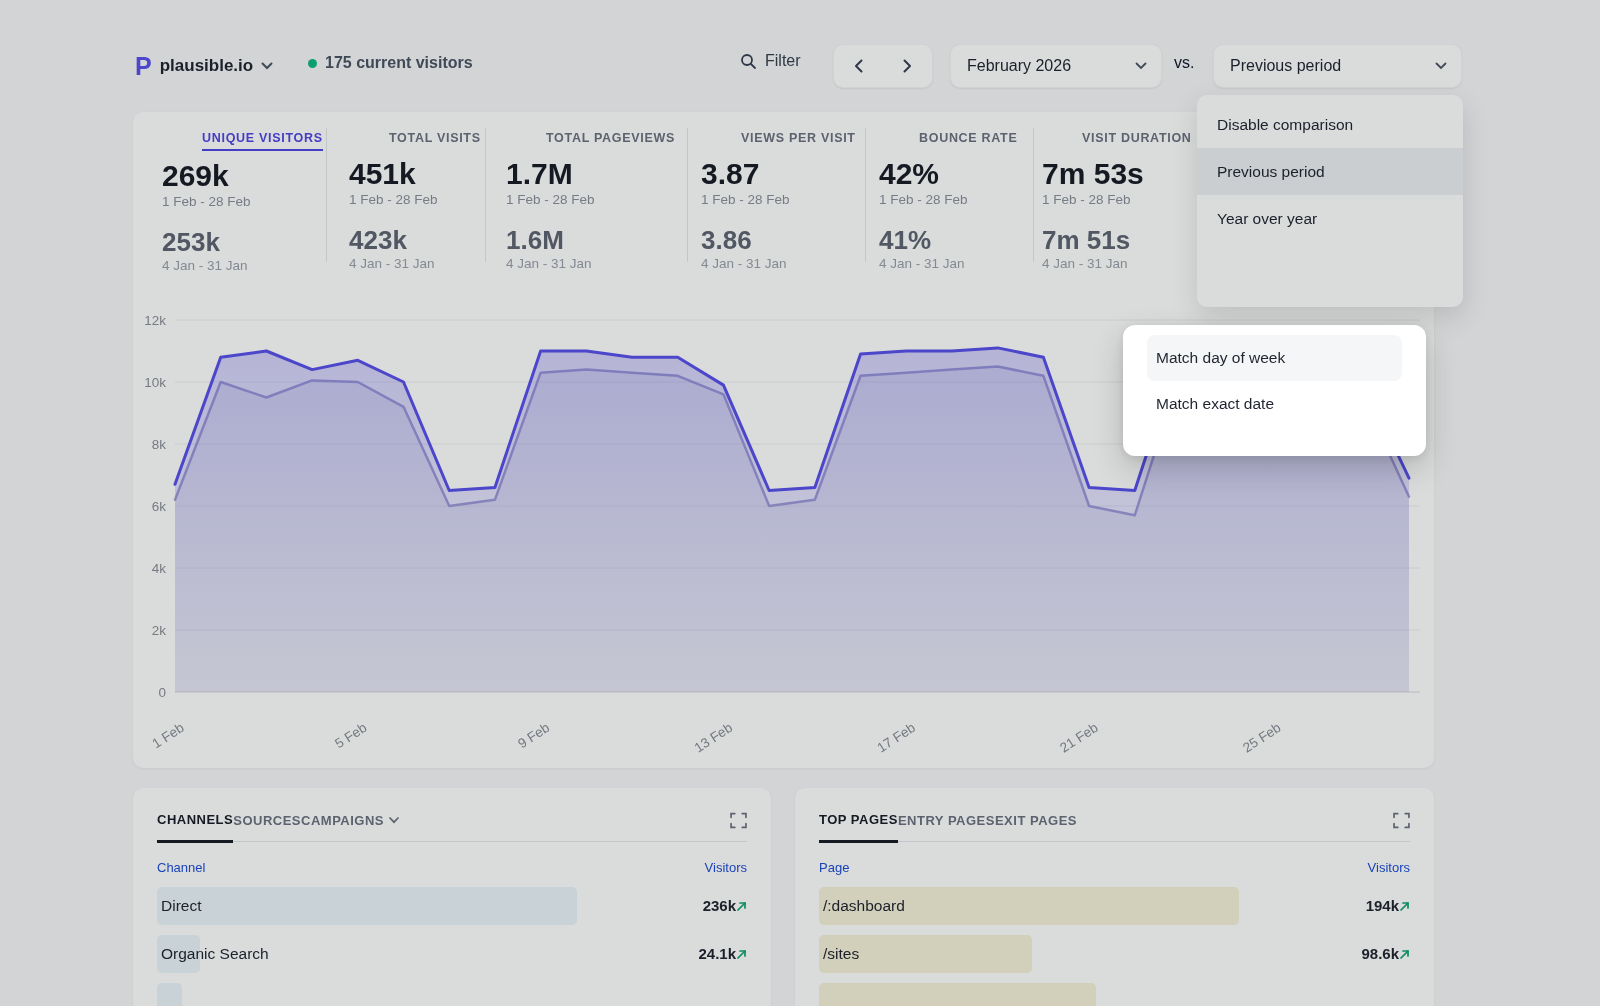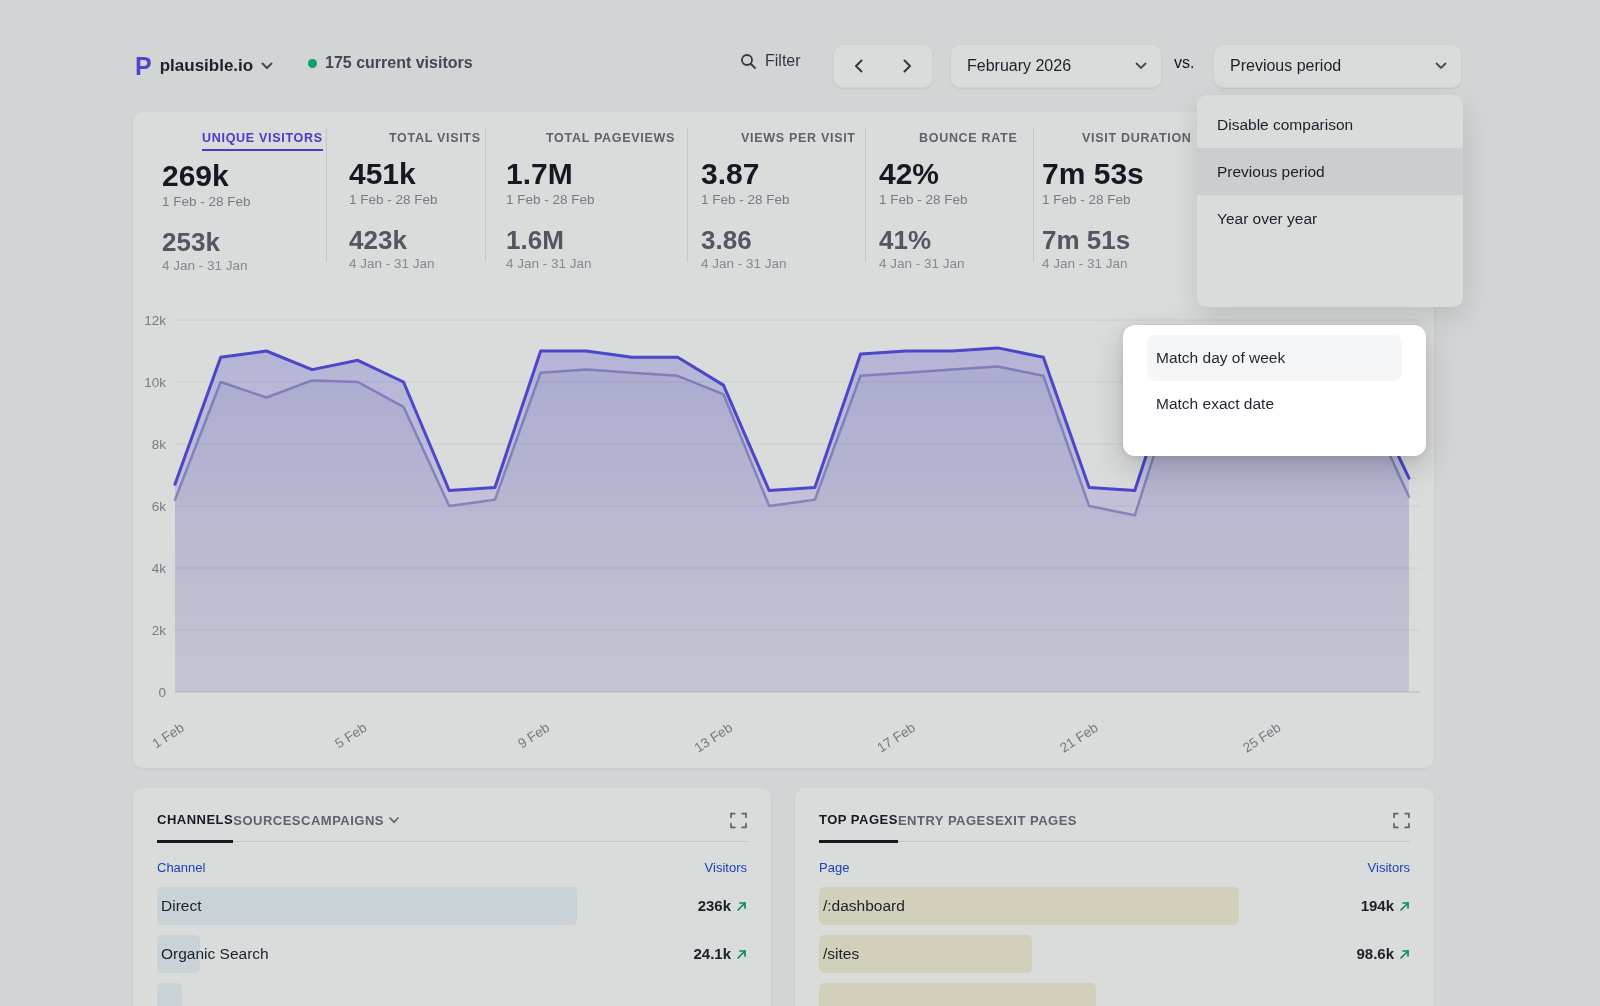--- a/index.html
+++ b/index.html
@@ -54,21 +54,21 @@
   .tab.active { color:#171c26; border-bottom:3px solid #171c26; margin-bottom:-2px; }
   .expand-btn { position:absolute; right:0; top:0; cursor:pointer; }
   .cols-row { display:flex; justify-content:space-between; margin:18px 0 12px; }
   .col-hdr { font-size:13px; color:#1d4ed8; }
   .t-row { position:relative; height:38px; margin-bottom:10px; cursor:pointer; }
   .t-bar { position:absolute; left:0; top:0; height:38px; border-radius:5px; }
   .channels-card .t-bar { background:#ecf5fb; }
   .pages-card .t-bar { background:#f6f1da; }
   .t-label { position:absolute; left:4px; top:0; line-height:38px; font-size:15.5px; color:#1f2430; }
   .t-value { position:absolute; right:0; top:0; line-height:38px; font-size:15px; font-weight:700;
-             color:#1f2430; display:flex; align-items:center; gap:5px; }
+             color:#1f2430; display:flex; align-items:center; }
 
   
   .comparison-menu { position:absolute; left:1197px; top:95px; width:266px; height:212px;
                      background:#ffffff; border-radius:10px; box-shadow:0 10px 28px rgba(0,0,0,0.13);
                      padding-top:6px; z-index:20; }
   .menu-item { height:47px; display:flex; align-items:center; padding-left:20px;
                font-size:15.5px; color:#1f2430; cursor:pointer; }
   .menu-item.selected { background:#eef0f3; }
 
   

